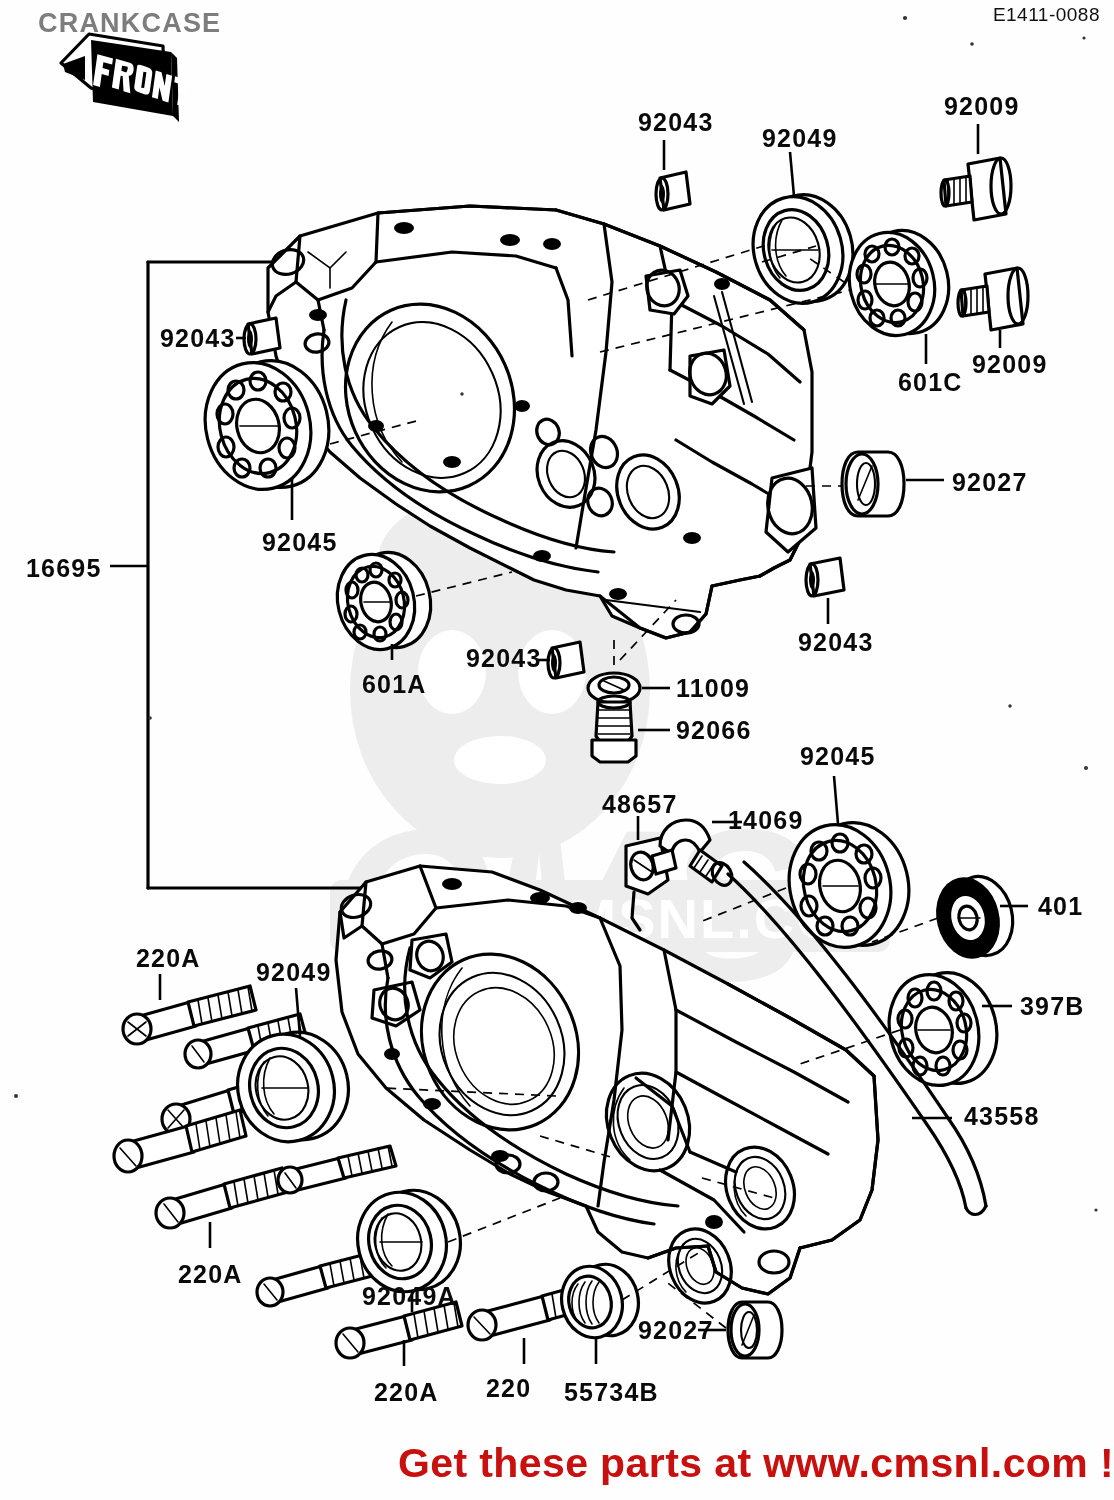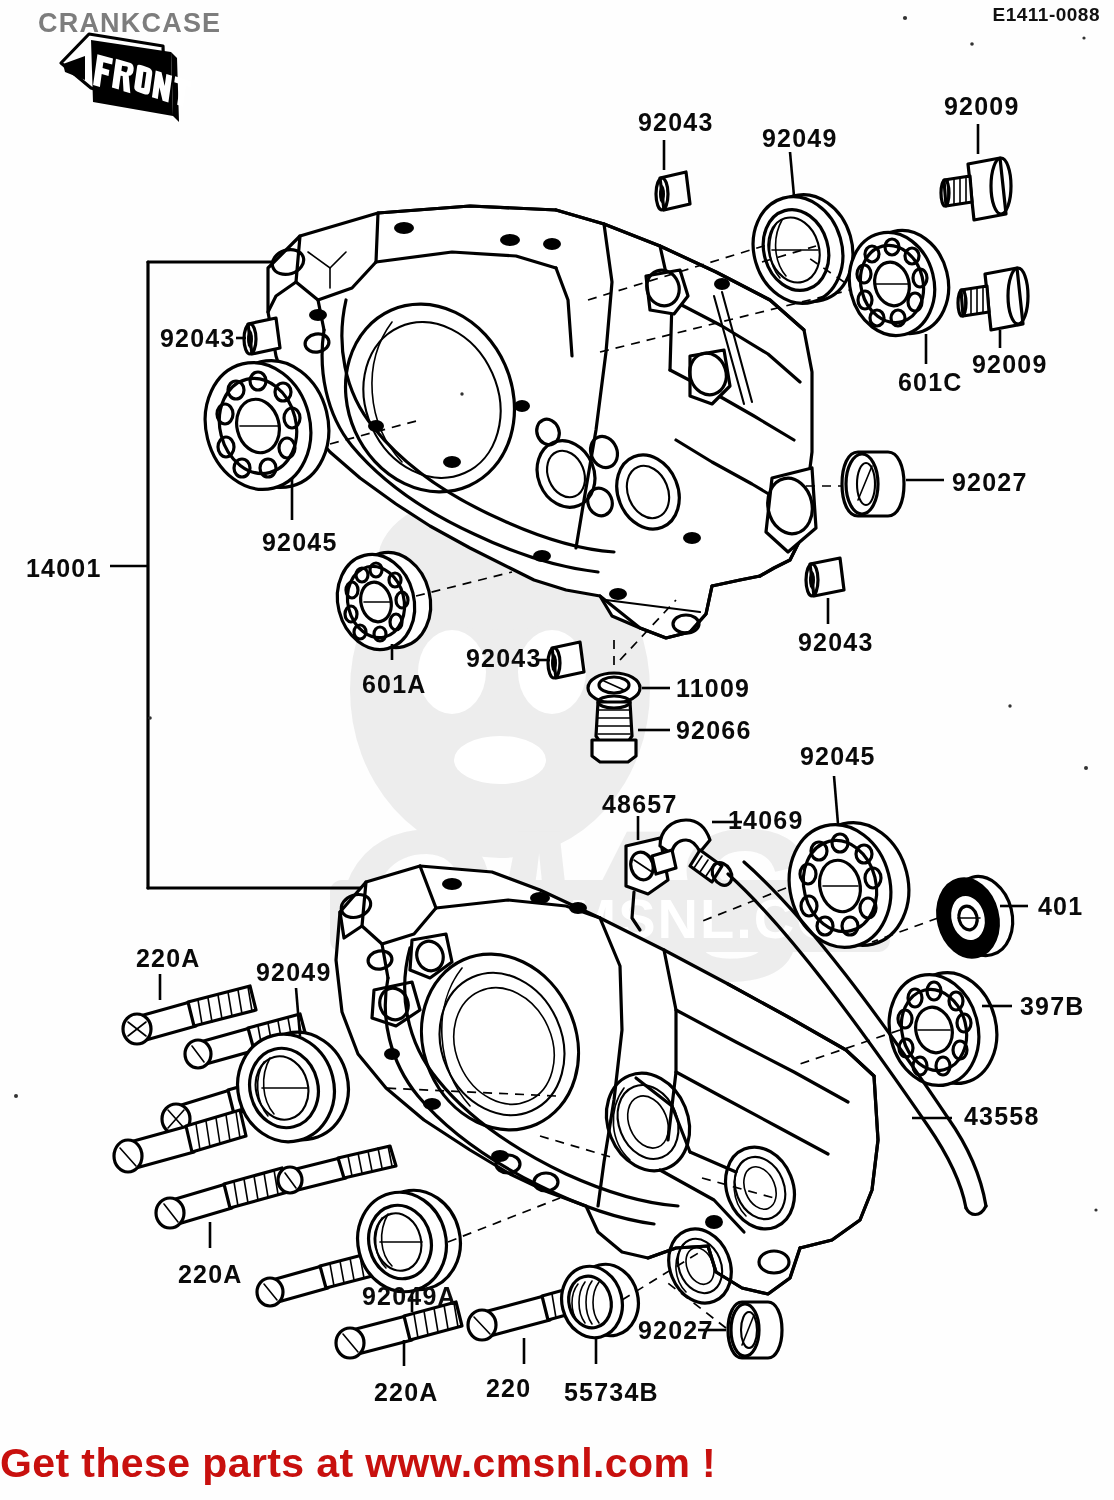--- a/index.html
+++ b/index.html
@@ -13,25 +13,25 @@
   #stage svg{position:absolute;left:0;top:0;}
 
   .title{
     position:absolute;left:38px;top:8px;
     font-size:27px;letter-spacing:1.2px;color:#7d7d7d;
     font-family:"Liberation Sans", sans-serif;font-weight:700;
     white-space:nowrap;
   }
   .refcode{
     position:absolute;right:14px;top:4px;
-    font-size:19px;font-weight:bold;color:#111;
+    font-size:19px;font-weight:normal;color:#111;
     font-family:"Liberation Sans", sans-serif;letter-spacing:.5px;text-align:right;
   }
   .banner{
-    position:absolute;left:0;top:1440px;width:1114px;text-align:left;
+    position:absolute;left:0;top:1440px;width:1114px;text-align:right;
     font-size:41px;font-weight:bold;color:#c8100e;
     font-family:"Liberation Sans", sans-serif;letter-spacing:.4px;
     white-space:nowrap;
   }
   .lbl{
     position:absolute;font-size:25px;font-weight:bold;color:#0a0a0a;
     font-family:"Liberation Sans", sans-serif;letter-spacing:1.2px;
     white-space:nowrap;line-height:1;
   }
 </style>
@@ -729,21 +729,21 @@
   <div class="title">CRANKCASE</div>
   <div class="refcode">E1411-0088</div>
 
   <div class="lbl" style="left:638px;top:110px">92043</div>
   <div class="lbl" style="left:762px;top:126px">92049</div>
   <div class="lbl" style="left:944px;top:94px">92009</div>
   <div class="lbl" style="left:972px;top:352px">92009</div>
   <div class="lbl" style="left:898px;top:370px">601C</div>
   <div class="lbl" style="left:160px;top:326px">92043</div>
   <div class="lbl" style="left:262px;top:530px">92045</div>
-  <div class="lbl" style="left:26px;top:556px">14001</div>
+  <div class="lbl" style="left:26px;top:556px">16695</div>
   <div class="lbl" style="left:362px;top:672px">601A</div>
   <div class="lbl" style="left:466px;top:646px">92043</div>
   <div class="lbl" style="left:952px;top:470px">92027</div>
   <div class="lbl" style="left:798px;top:630px">92043</div>
   <div class="lbl" style="left:676px;top:676px">11009</div>
   <div class="lbl" style="left:676px;top:718px">92066</div>
   <div class="lbl" style="left:800px;top:744px">92045</div>
   <div class="lbl" style="left:602px;top:792px">48657</div>
   <div class="lbl" style="left:728px;top:808px">14069</div>
   <div class="lbl" style="left:1038px;top:894px">401</div>

